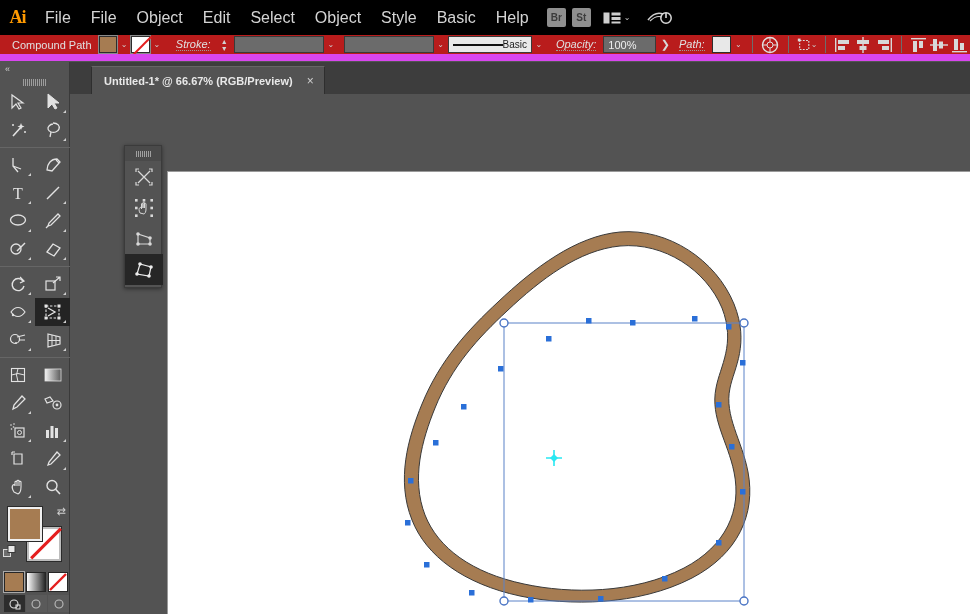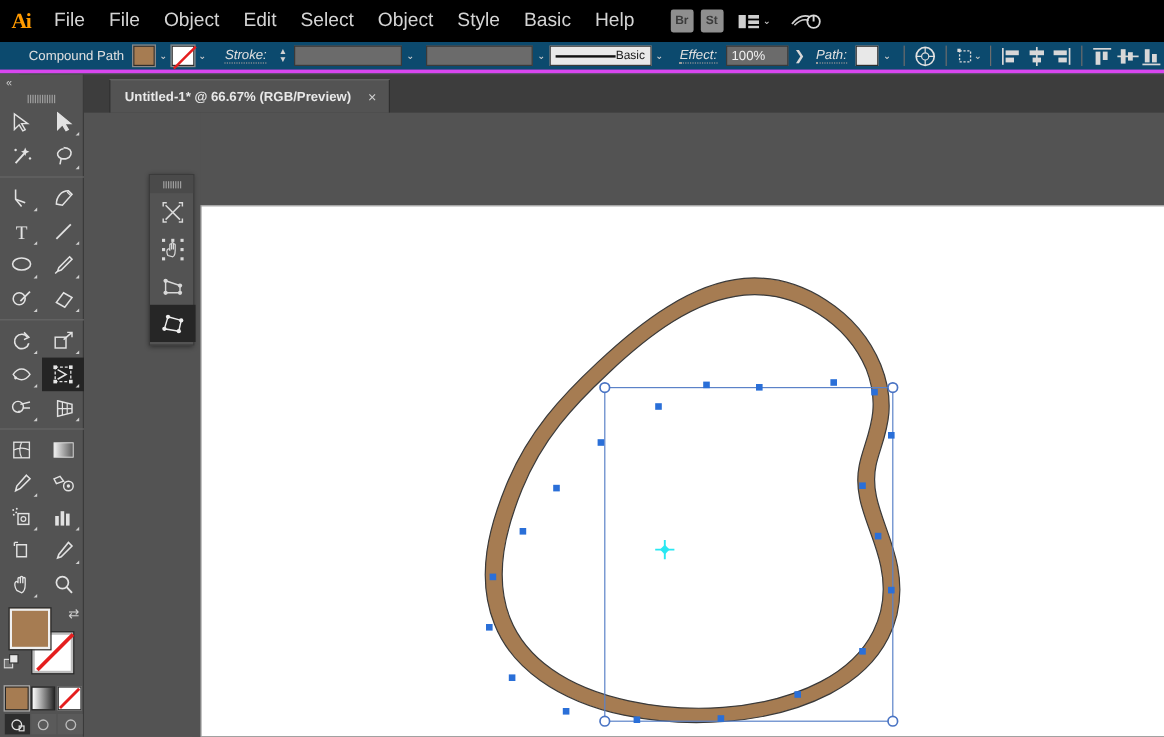--- a/index.html
+++ b/index.html
@@ -20,34 +20,34 @@
   .ai-logo {
     width: 35px; height: 35px; display: flex; align-items: center;
     justify-content: center; font-size: 18px; font-weight: bold;
     color: #FF9A00; font-family: "Liberation Serif", serif;
     letter-spacing: -1px;
   }
   .menu-item {
     padding: 0 10px; height: 35px; line-height: 35px;
     font-size: 16px; color: #d4d4d4; cursor: default; white-space: nowrap;
   }
-  .menu-right { margin-left: 20px; display: flex; align-items: center; gap: 6px; }
+  .menu-right { margin-left: 8px; display: flex; align-items: center; gap: 6px; }
   .sq-btn {
     width: 19px; height: 19px; background: #8f8f8f; color: #3c3c3c;
     font-size: 10px; font-weight: bold; display: flex;
     align-items: center; justify-content: center; border-radius: 2px;
   }
   .arrange-ico { display: flex; align-items: center; gap: 3px; margin-left: 6px; }
   .chev { font-size: 8px; color: #c8c8c8; }
 
   
   .controlbar {
     position: absolute; top: 35px; left: 0; width: 970px; height: 26px;
-    background: #0c4a6e; display: flex; align-items: center;
-    border-bottom: 3px solid #d946ef; padding-left: 24px; gap: 0px;
+    background: #b91c1c; display: flex; align-items: center;
+    border-bottom: 7px solid #d946ef; padding-left: 12px; gap: 0px;
     overflow: hidden;
   }
   .cb-label { font-size: 11px; color: #e0e0e0; margin-right: 7px; white-space: nowrap; }
   .cb-label.dotted { border-bottom: 1px dotted #9b9b9b; font-style: italic; }
   .swatch {
     width: 20px; height: 17px; border: 1px solid #2d2d2d; outline: 1px solid #8a8a8a;
   }
   .drop-arrow {
     width: 15px; height: 17px; display: flex; align-items: center;
     justify-content: center; color: #cfcfcf; font-size: 8px;
@@ -229,21 +229,21 @@
 
     <div class="field" style="width:96px;margin-left:6px"></div>
     <div class="drop-arrow">⌄</div>
 
     <div class="brush-box" style="">
       <span class="brush-line"></span>
       <span>Basic</span>
     </div>
     <div class="drop-arrow">⌄</div>
 
-    <span class="cb-label dotted" style="margin-left:10px">Effect:</span>
+    <span class="cb-label dotted" style="margin-left:10px">Opacity:</span>
     <div class="op-field">100%</div>
     <span class="op-arrow">❯</span>
 
     <span class="cb-label dotted" style="margin-left:4px">Path:</span>
     <div class="style-swatch"></div>
     <div class="drop-arrow">⌄</div>
 
     <div class="divider-v"></div>
     <div class="ico-btn">
       <svg width="18" height="18" viewBox="0 0 18 18">

